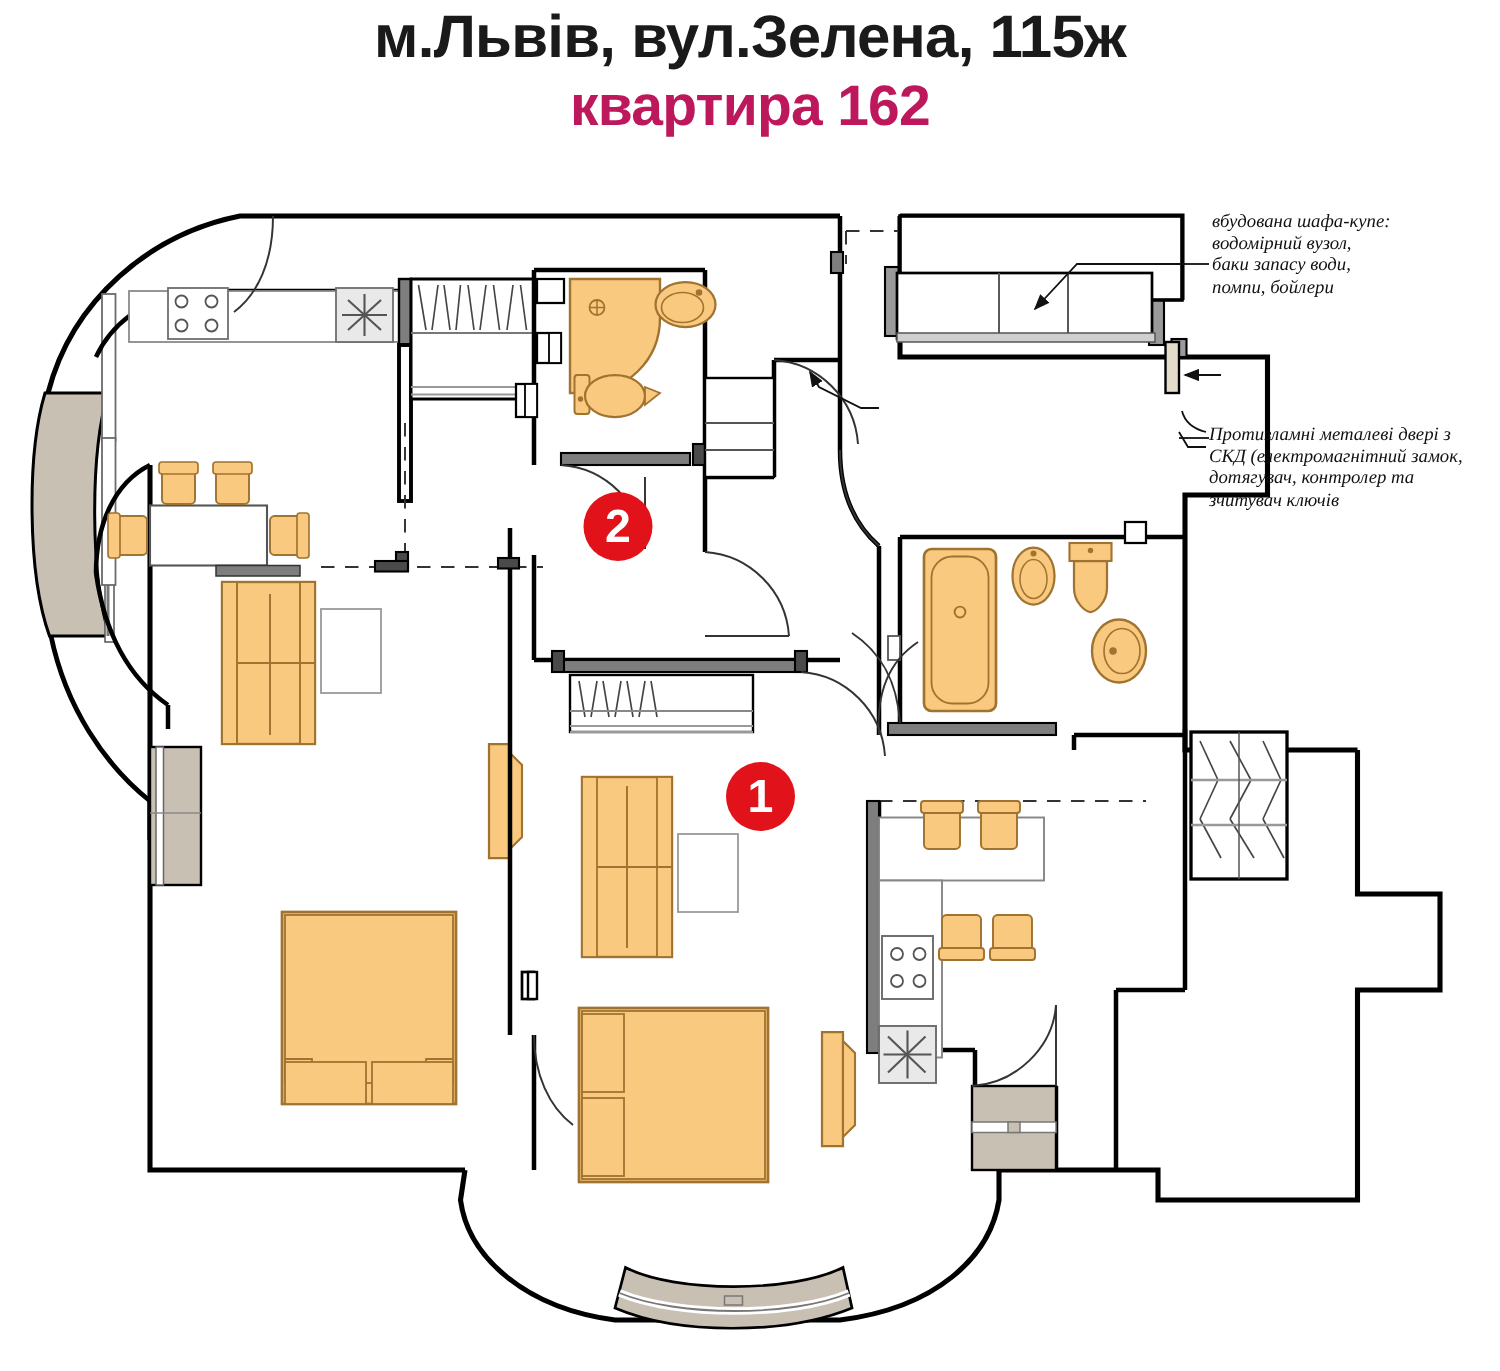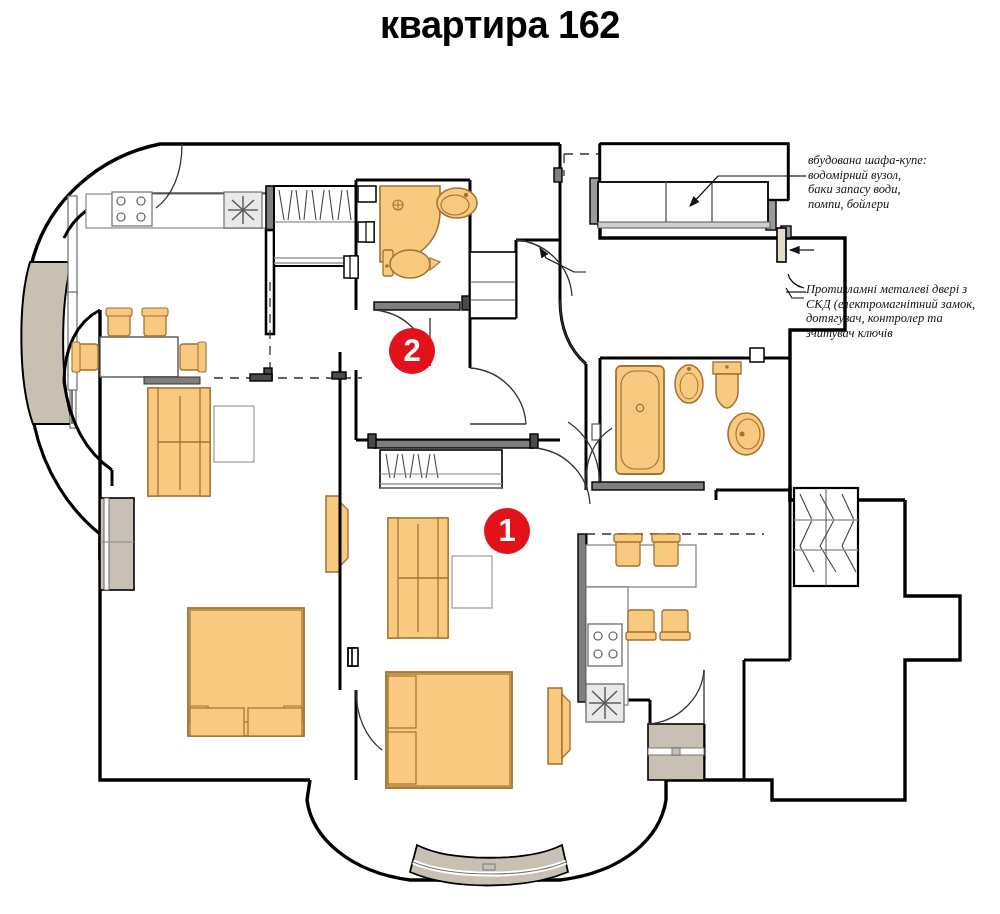--- a/index.html
+++ b/index.html
@@ -34,39 +34,39 @@
     letter-spacing: -0.5px;
     color: #1a1a1a;
     line-height: 46px;
     white-space: nowrap;
   }
   .title-line2 {
     font-family: "Liberation Sans", sans-serif;
     font-weight: bold;
     font-size: 38px;
     letter-spacing: -0.5px;
-    color: #000000;
+    color: #be185d;
     line-height: 46px;
     white-space: nowrap;
   }
   .plan-svg {
     position: absolute;
     left: 0;
     top: 0;
   }
   .annot {
     position: absolute;
     font-family: "Liberation Serif", serif;
     font-style: italic;
     font-size: 12.5px;
     line-height: 14.5px;
     color: #111111;
     white-space: pre-line;
   }
-  #annot-wardrobe { left: 808px; top: 153px; width: 190px; }
+  #annot-wardrobe { left: 808px; top: 140px; width: 190px; }
   #annot-cleaning { left: 588px; top: 262px; width: 160px; }
   #annot-door    { left: 806px; top: 282px; width: 196px; }
   .marker {
     position: absolute;
     width: 46px;
     height: 46px;
     border-radius: 50%;
     background: #e1121a;
     color: #ffffff;
     font-family: "Liberation Sans", sans-serif;
@@ -77,20 +77,21 @@
   }
   #marker-2 { left: 389px; top: 328px; }
   #marker-1 { left: 484px; top: 508px; }
 </style>
 </head>
 <body>
 
 <div id="sheet">
 
   <div class="title-block">
+    <div class="title-line1">м.Львів, вул.Зелена, 115ж</div>
     <div class="title-line2">квартира 162</div>
   </div>
 
   <svg class="plan-svg" width="1000" height="914" viewBox="0 0 1000 914">
 
     <defs>
       <marker id="arrowhead" markerWidth="9" markerHeight="7" refX="8" refY="3.5" orient="auto">
         <polygon points="0 0, 9 3.5, 0 7" fill="#111"></polygon>
       </marker>
     </defs>

